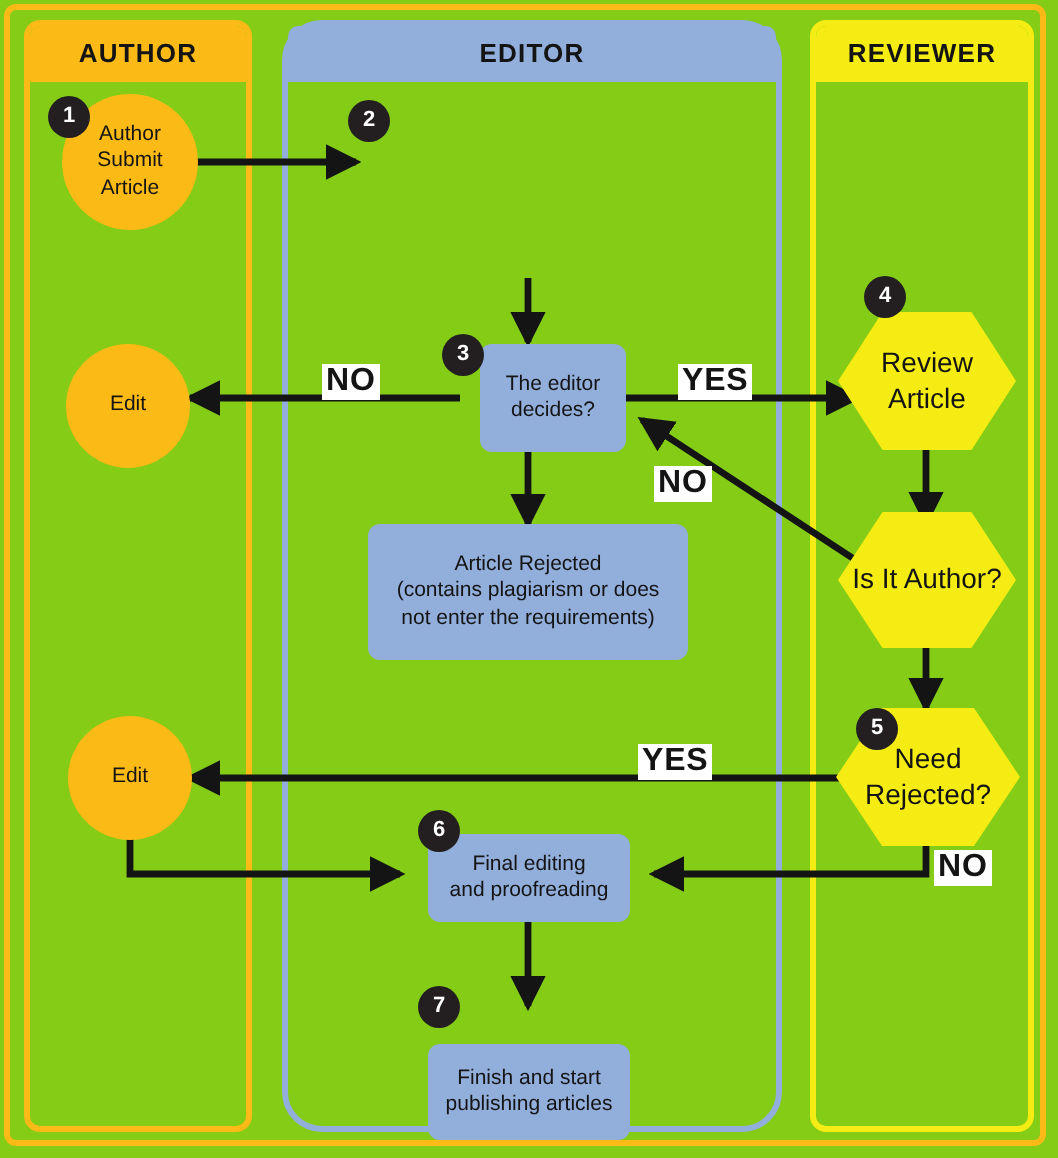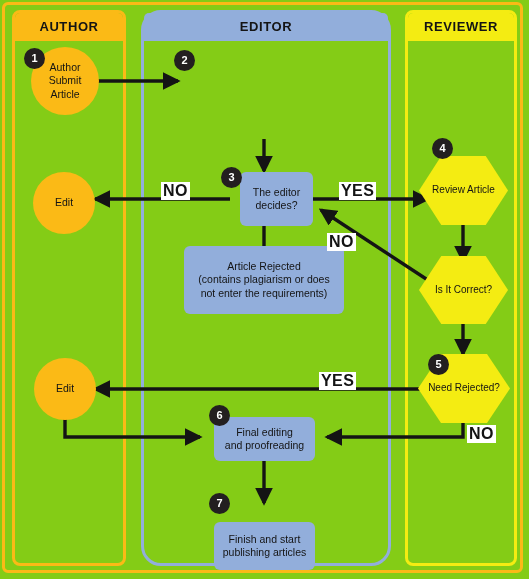--- a/index.html
+++ b/index.html
@@ -84,21 +84,21 @@
     padding:4px 6px;
   }
   .node.circle{
     background:#FBBA16;
     border-radius:50%;
     font-size:10.5px;
   }
   .node.hex{
     background:#F4EC12;
     clip-path:polygon(25% 0%,75% 0%,100% 50%,75% 100%,25% 100%,0% 50%);
-    font-size:10px;
+    font-size:14px;
     padding:0 4px;
   }
   .node-text{ display:block; white-space:pre-line; }
 
   
   .badge{
     position:absolute;
     width:21px; height:21px;
     border-radius:50%;
     background:#231F20;
@@ -185,33 +185,33 @@
   <div class="node circle" id="n-edit-top" style="left:33px; top:172px; width:62px; height:62px;">
     <span class="node-text">Edit</span>
   </div>
 
   <div class="node proc" id="n-editor-decides" style="left:240px; top:172px; width:73px; height:54px;">
     <span class="node-text">The editor
 decides?</span>
   </div>
   <div class="badge" style="left:221px; top:167px;">3</div>
 
-  <div class="node proc" id="n-article-rejected" style="left:184px; top:246px; width:160px; height:68px;">
+  <div class="node proc" id="n-article-rejected" style="left:184px; top:262px; width:160px; height:68px;">
     <span class="node-text">Article Rejected
 (contains plagiarism or does
 not enter the requirements)</span>
   </div>
 
   <div class="node hex" id="n-review-article" style="left:419px; top:156px; width:89px; height:69px;">
     <span class="node-text">Review Article</span>
   </div>
   <div class="badge" style="left:432px; top:138px;">4</div>
 
   <div class="node hex" id="n-is-it-correct" style="left:419px; top:256px; width:89px; height:68px;">
-    <span class="node-text">Is It Correct?</span>
+    <span class="node-text">Is It Author?</span>
   </div>
 
   <div class="node hex" id="n-need-revision" style="left:418px; top:354px; width:92px; height:69px;">
     <span class="node-text">Need Rejected?</span>
   </div>
   <div class="badge" style="left:428px; top:354px;">5</div>
 
   <div class="node circle" id="n-edit-bottom" style="left:34px; top:358px; width:62px; height:62px;">
     <span class="node-text">Edit</span>
   </div>

